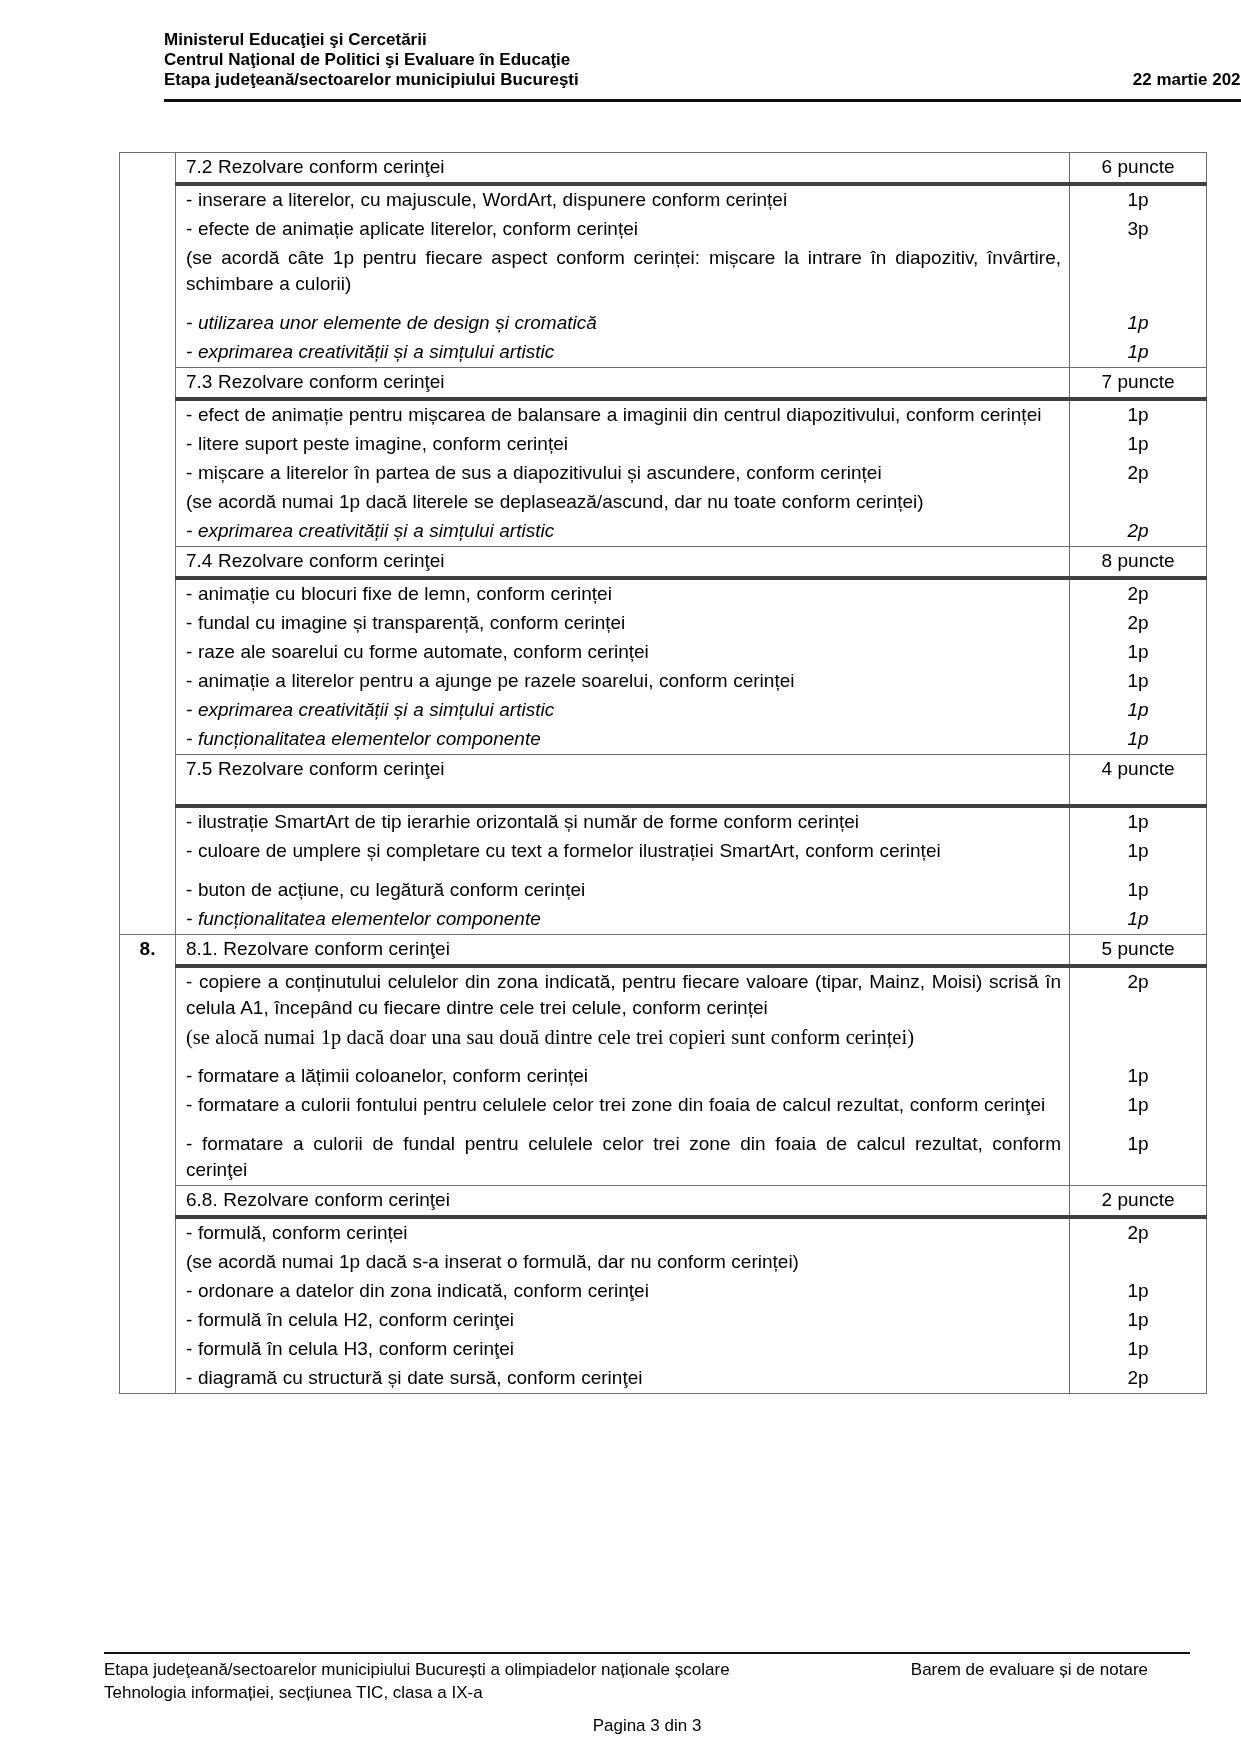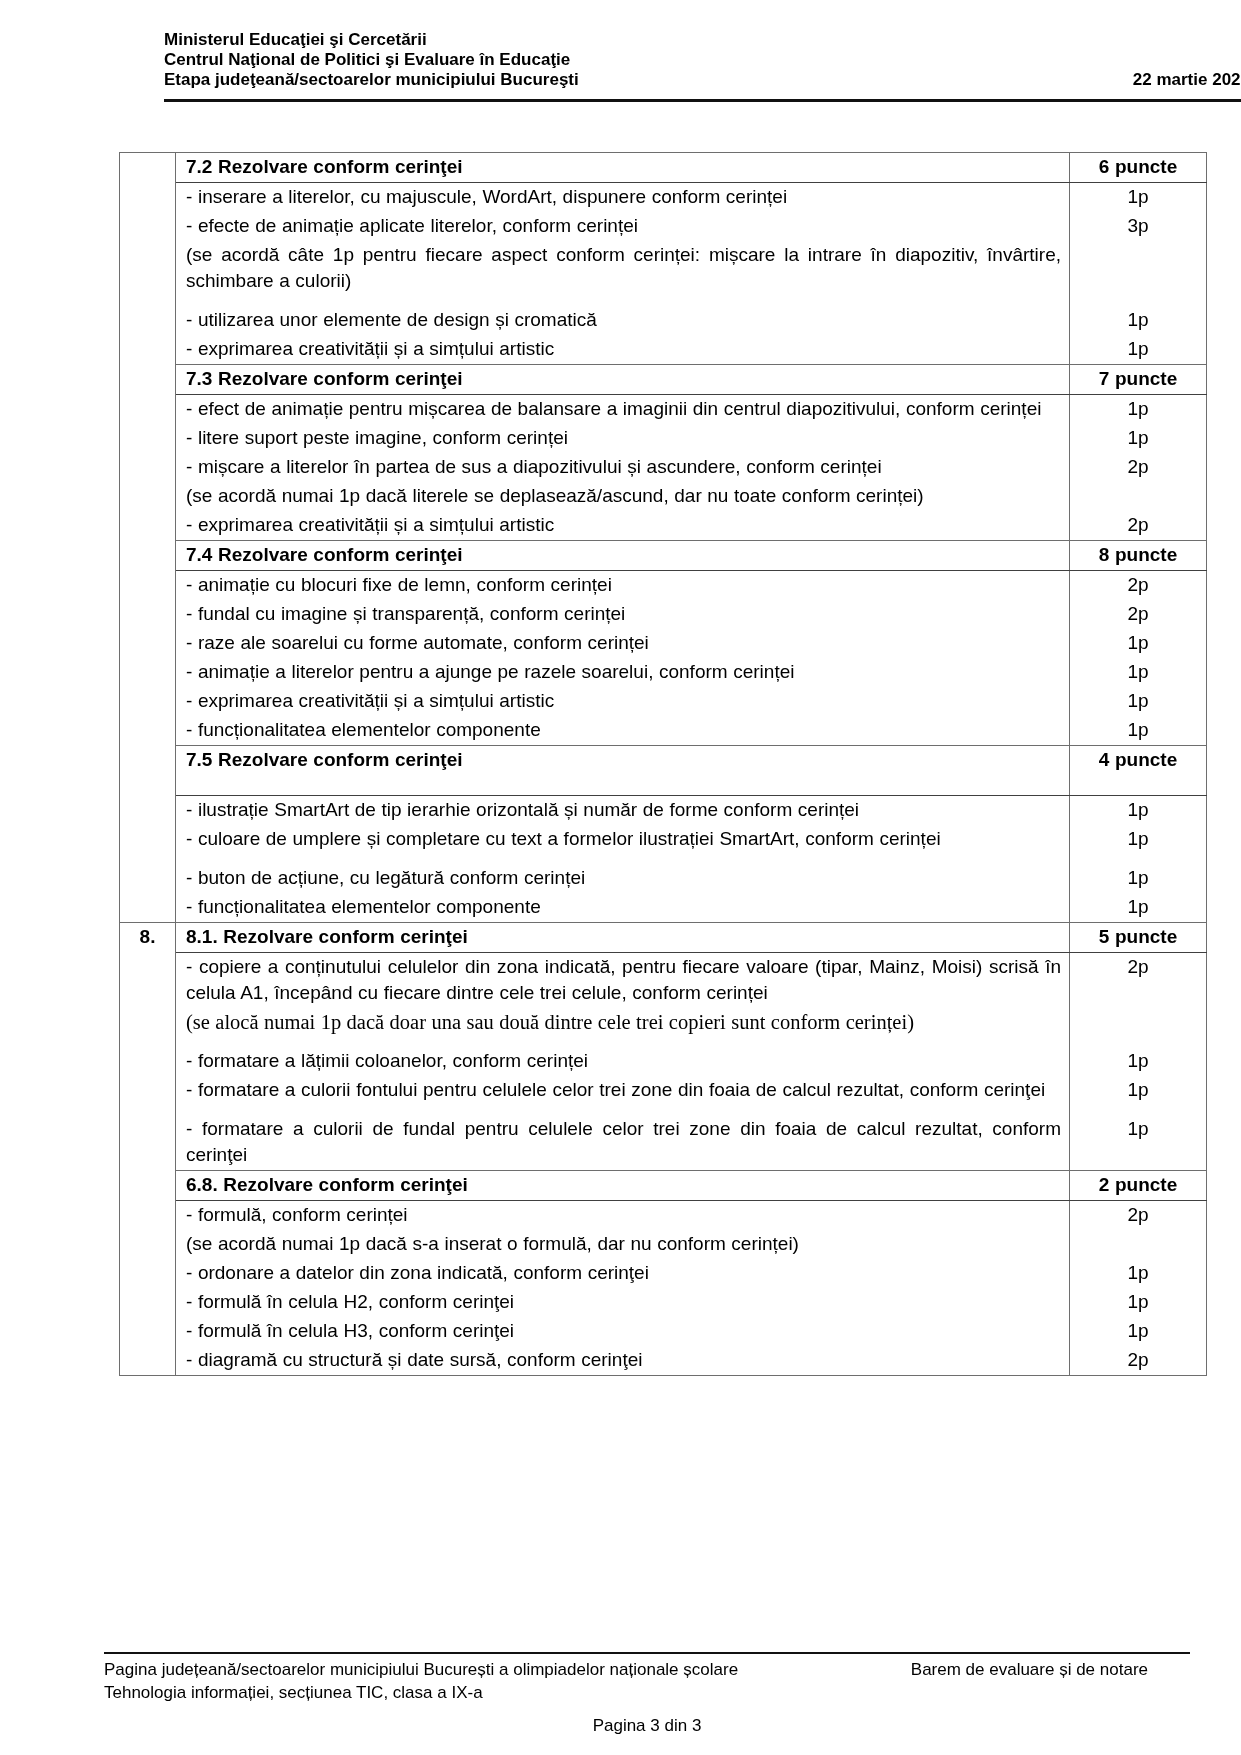--- a/index.html
+++ b/index.html
@@ -19,27 +19,27 @@
   
   .table-wrap { position:absolute; left:119px; top:152px; width:1087px; }
   table.rubric { width:100%; border-collapse:collapse; table-layout:fixed; }
   table.rubric { border:1px solid #6e6e6e; }
   td { vertical-align:top; font-size:19px; line-height:26px; padding:0; word-spacing:0.3px; }
   .c1 { border-left:1px solid #6e6e6e; border-right:1px solid #6e6e6e;
         text-align:center; font-weight:bold; padding-top:1px; }
   .c2 { padding:1px 8px 2px 10px; text-align:justify; }
   .c3 { border-left:1px solid #6e6e6e; text-align:center; padding-top:1px; }
   tr.section-row td.c2, tr.section-row td.c3 {
-    border-top:1px solid #6e6e6e; border-bottom:1px solid #404040; font-weight:bold;
+    border-top:1px solid #6e6e6e; border-bottom:4px solid #404040; font-weight:normal;
   }
   tr.section-row td.c2 { text-align:left; }
   tr.section-row.tall td.c2, tr.section-row.tall td.c3 { padding-bottom:22px; }
   td.numcell { border-top:1px solid #6e6e6e; }
   tr.item-row.gap td { padding-top:11px; }
-  .it { }
+  .it { font-style:italic; }
   .serif-note { font-family:"Liberation Serif", serif; font-size:20.5px; }
 
   
   .doc-footer { position:absolute; left:104px; top:1652px; width:1086px;
                 font-size:17px; line-height:23px; }
   .f-rule { height:2px; background:#111; margin-bottom:4px; }
   .f-flex { display:flex; justify-content:space-between; align-items:baseline; }
   .f-right { margin-right:42px; white-space:nowrap; }
   .f-page { text-align:center; margin-top:10px; }
 </style>
@@ -251,20 +251,20 @@
             <td class="c2">- diagramă cu structură și date sursă, conform cerinţei</td>
             <td class="c3">2p</td>
           </tr>
         </tbody>
     </table>
   </div>
 
   <div class="doc-footer">
     <div class="f-rule"></div>
     <div class="f-flex">
-      <span>Pagina județeană/sectoarelor municipiului București a olimpiadelor naționale școlare</span>
+      <span>Etapa judeţeană/sectoarelor municipiului București a olimpiadelor naționale școlare</span>
       <span class="f-right">Barem de evaluare și de notare</span>
     </div>
     <div>Tehnologia informației, secțiunea TIC, clasa a IX-a</div>
     <div class="f-page">Pagina 3 din 3</div>
   </div>
 
 </div>
 
 </body></html>

